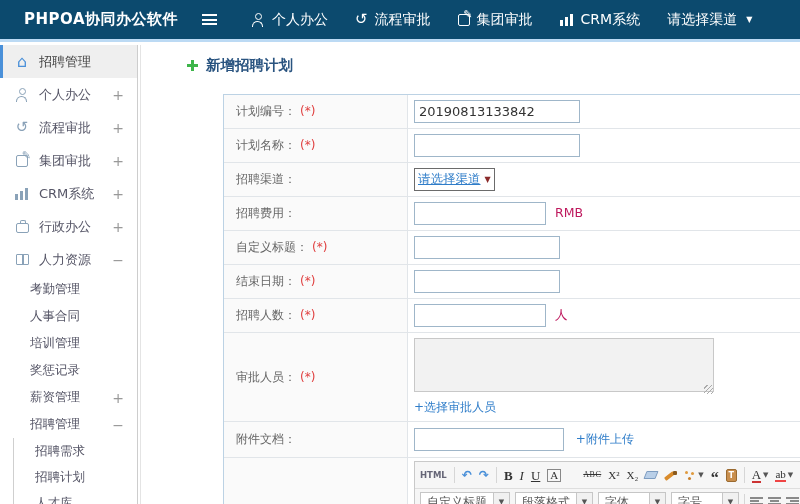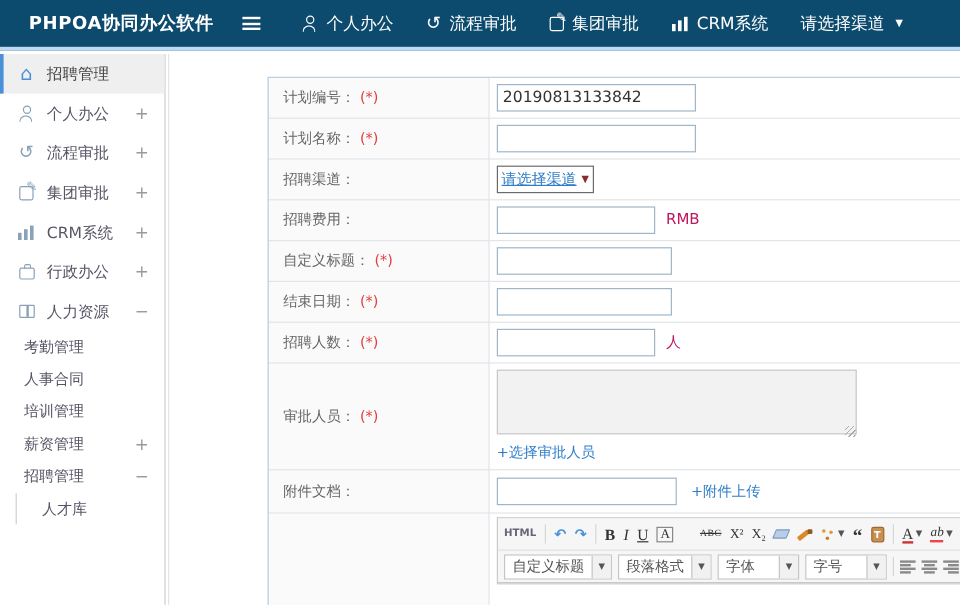--- a/index.html
+++ b/index.html
@@ -44,21 +44,21 @@
 
   
   .sidebar { position:absolute; top:45px; left:0; bottom:0; width:138px;
     background:#fff; border-right:1px solid #cdcdcd; }
   .s-item { height:33px; display:flex; align-items:center; gap:9px; padding:0 14px;
     font-size:13px; color:#556; position:relative; cursor:pointer; }
   .s-item .sic { color:#8aa2b8; display:inline-flex; width:16px; justify-content:center; }
   .s-item.active { background:#efefef; border-left:3px solid #4a90d9; padding-left:11px; color:#444; }
   .s-item.active .sic { color:#4a90d9; }
   .tog { position:absolute; right:13px; color:#999; font-size:14px; cursor:pointer; }
-  .s-sub { height:27px; display:flex; align-items:center; padding-left:20px;
+  .s-sub { height:27px; display:flex; align-items:center; padding-left:30px;
     font-size:12.5px; color:#556; position:relative; cursor:pointer; }
   .recruit-group { margin-left:13px; border-left:1px solid #cfcfcf; }
   .recruit-group .s-sub { height:26px; padding-left:21px; }
 
   
   .content { position:absolute; top:45px; left:140px; right:0; bottom:0;
     border-left:1px solid #e4e4e4; overflow:hidden; background:#fff; }
   .title-row { display:flex; align-items:center; gap:8px; margin:11px 0 0 46px; }
   .iplus { width:11px; height:11px; display:inline-block;
     background:linear-gradient(#3db54a,#3db54a) 50% 0/3px 11px no-repeat,
@@ -115,21 +115,21 @@
   .idots { width:12px; height:12px; position:relative; display:inline-block; }
   .idots::before { content:""; position:absolute; top:2px; left:1px; width:3px; height:3px;
     border-radius:50%; background:#e09a3e; box-shadow:6px 1px 0 #e09a3e,3px 6px 0 #c87f2a; }
   .bquote { font-size:16px; font-weight:bold; margin-top:6px; }
   .iclip { width:11px; height:13px; background:#c98f4e; border:1px solid #9a6a30; border-radius:2px;
     color:#fff; font-size:8px; font-weight:bold; display:inline-flex; align-items:center;
     justify-content:center; font-family:"DejaVu Sans",sans-serif; }
   .grp { display:inline-flex; align-items:center; gap:2px; cursor:pointer; flex:0 0 auto; }
   .mini-car { font-size:7px; color:#555; }
   .bfc { font-size:13px; border-bottom:2px solid #c33; }
-  .bhl { font-size:11px; font-style:italic; border-bottom:2px solid #ef4444; }
+  .bhl { font-size:11px; border-bottom:2px solid #ef4444; }
   .tsel { display:inline-flex; align-items:center; height:21px; border:1px solid #c6c6c6;
     background:#fff; cursor:pointer; flex:0 0 auto; }
   .tsel .lbl { padding:0 6px; font-size:12px; color:#555; white-space:nowrap; }
   .tsel .carbox { width:16px; align-self:stretch; border-left:1px solid #c6c6c6; background:#f1f1f1;
     display:flex; align-items:center; justify-content:center; font-size:7px; color:#555; }
   .ial { width:13px; height:11px; display:inline-block; cursor:pointer; flex:0 0 auto;
     background-repeat:no-repeat;
     background-image:linear-gradient(#8a8a8a,#8a8a8a),linear-gradient(#8a8a8a,#8a8a8a),
                      linear-gradient(#8a8a8a,#8a8a8a),linear-gradient(#8a8a8a,#8a8a8a);
     background-size:13px 2px,9px 2px,13px 2px,9px 2px;
@@ -219,36 +219,49 @@
     <div class="s-sub">
       <span>考勤管理</span>
     </div>
     <div class="s-sub">
       <span>人事合同</span>
     </div>
     <div class="s-sub">
       <span>培训管理</span>
     </div>
     <div class="s-sub">
+      <span>奖惩记录</span>
+    </div>
+    <div class="s-sub">
       <span>薪资管理</span>
       <span class="tog">+</span>
     </div>
     <div class="s-sub">
       <span>招聘管理</span>
       <span class="tog">−</span>
     </div>
     <div class="recruit-group">
+      <div class="s-sub">
+        <span>招聘需求</span>
+      </div>
+      <div class="s-sub">
+        <span>招聘计划</span>
+      </div>
       <div class="s-sub">
         <span>人才库</span>
       </div>
     </div>
   </div>
 </div>
 
 <div class="content">
+  <div class="title-row">
+    <span class="iplus"></span>
+    <span class="page-title">新增招聘计划</span>
+  </div>
 
   <table class="form">
     <tbody>
         <tr class="r">
       <td class="lab">
         <span>计划编号：</span><span class="req">(*)</span>
       </td>
       <td class="val">
         <input class="ipt w166" value="20190813133842" style="">
       </td>

